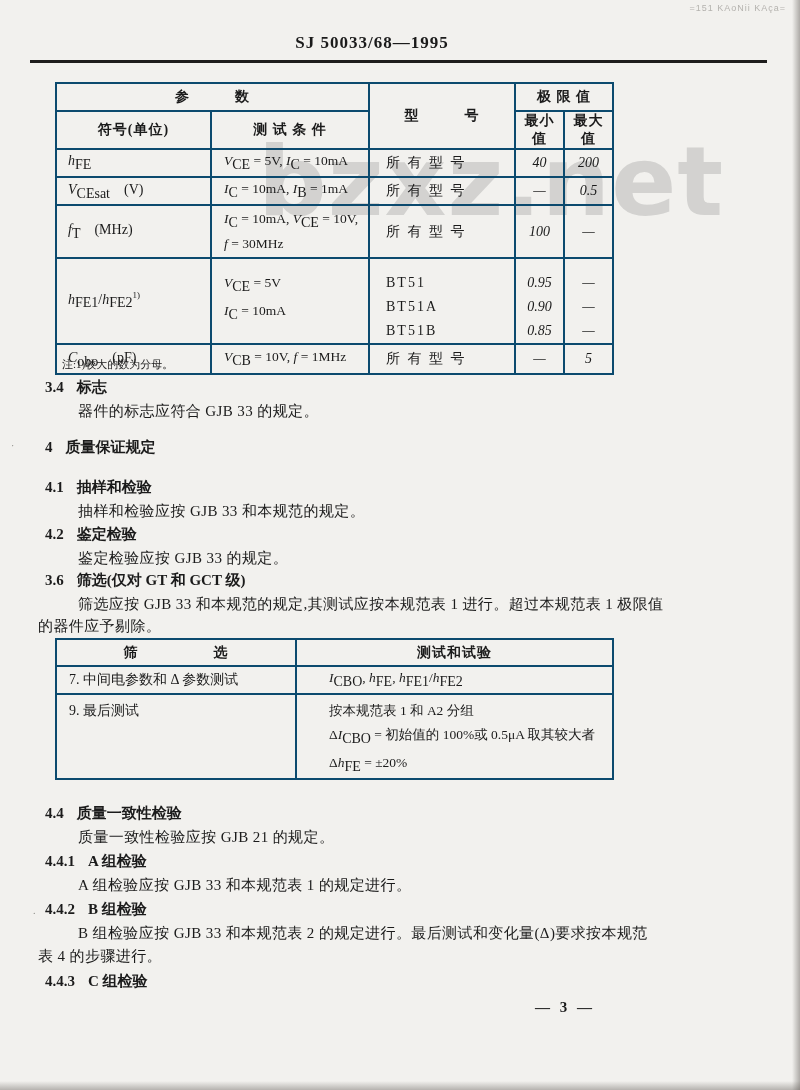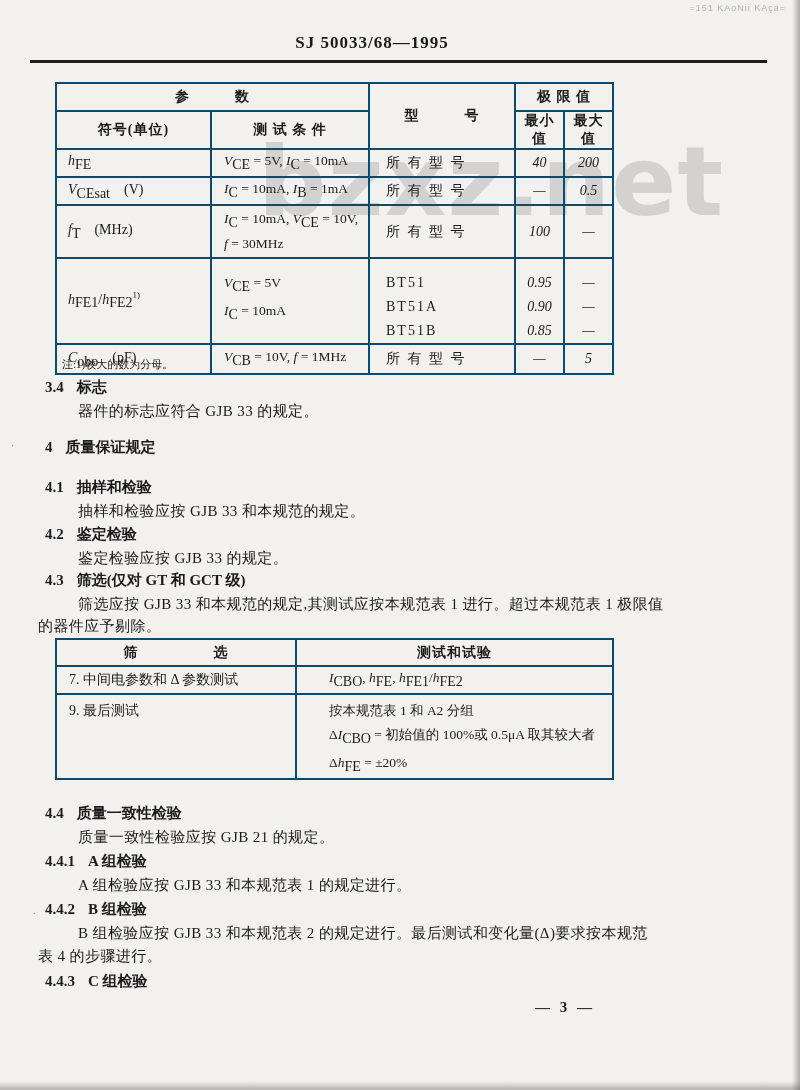--- a/index.html
+++ b/index.html
@@ -149,21 +149,21 @@
   <span>4.1</span><span class="ht">抽样和检验</span>
 </div>
 <div class="abs p" style="top:502px;left:78px;">抽样和检验应按 GJB 33 和本规范的规定。</div>
 
 <div class="abs h" style="top:525px;left:45px;">
   <span>4.2</span><span class="ht">鉴定检验</span>
 </div>
 <div class="abs p" style="top:549px;left:78px;">鉴定检验应按 GJB 33 的规定。</div>
 
 <div class="abs h" style="top:571px;left:45px;">
-  <span>4.3</span><span class="ht">筛选(仅对 GT 和 GCT 级)</span>
+  <span>3.6</span><span class="ht">筛选(仅对 GT 和 GCT 级)</span>
 </div>
 <div class="abs p" style="top:595px;left:78px;">筛选应按 GJB 33 和本规范的规定,其测试应按本规范表 1 进行。超过本规范表 1 极限值</div>
 <div class="abs p" style="top:617px;left:38px;">的器件应予剔除。</div>
 
 <table class="t2">
   <colgroup>
       <col style="width:240px">
       <col style="width:317px">
     </colgroup>
   <tbody>

